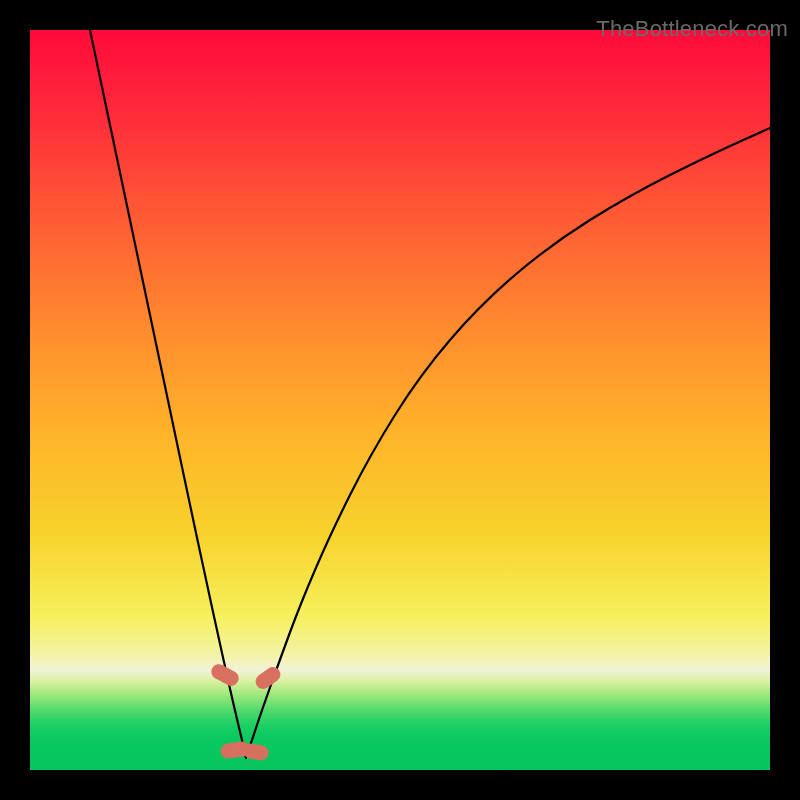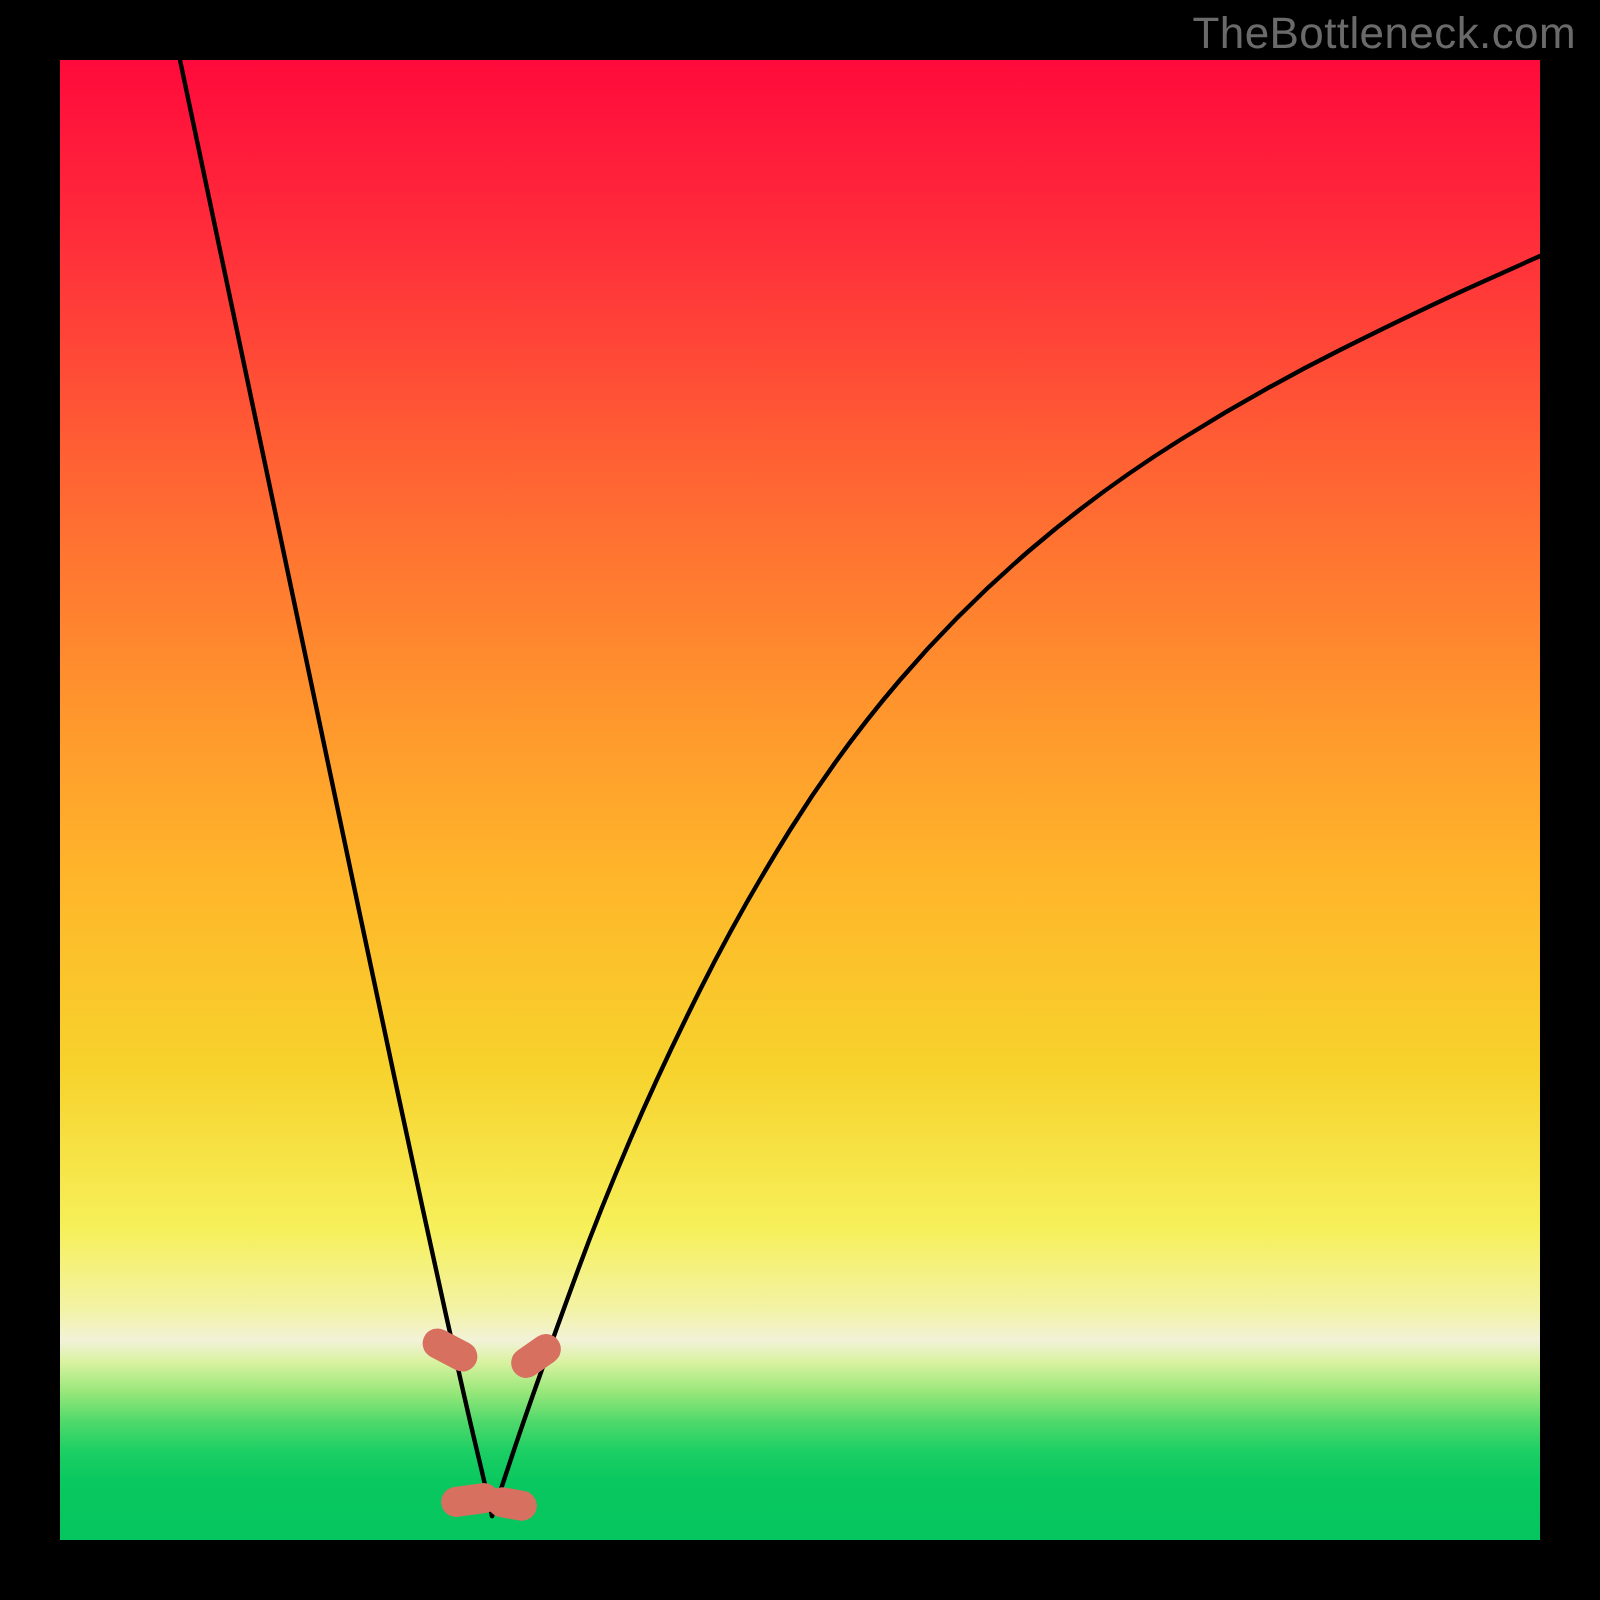--- a/index.html
+++ b/index.html
@@ -12,21 +12,21 @@
     font-family: Arial, Helvetica, sans-serif;
   }
   .frame {
     position: relative;
     width: 800px;
     height: 800px;
     background: #000;
   }
   .watermark {
     position: absolute;
-    top: 4px;
+    top: 16px;
     right: 12px;
     color: #6a6a6a;
     font-size: 22px;
     font-weight: 500;
     letter-spacing: 0.2px;
     z-index: 10;
   }
   .plot-area {
     position: absolute;
     left: 30px;

